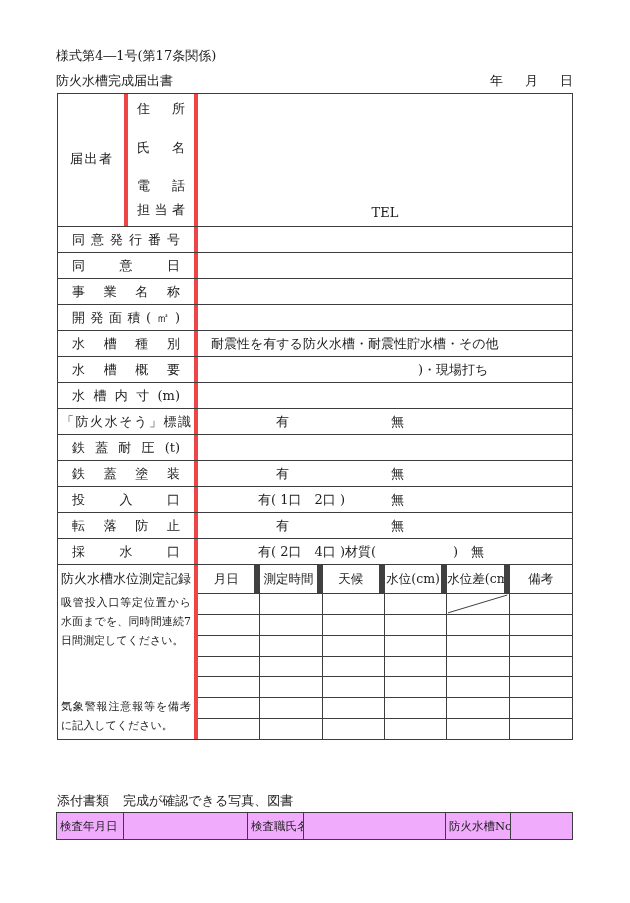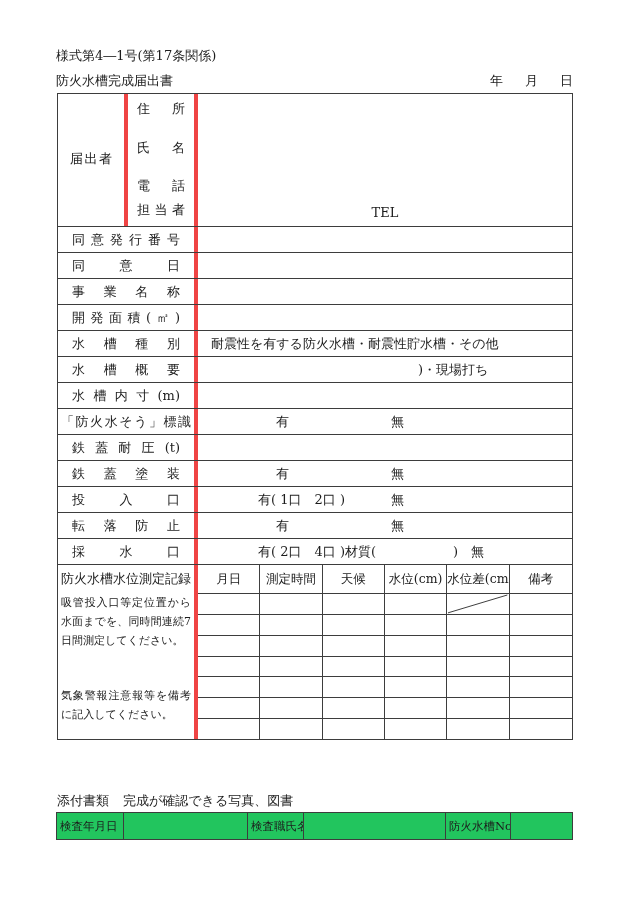--- a/index.html
+++ b/index.html
@@ -36,32 +36,32 @@
           line-height:18px;text-align:justify;text-align-last:justify;white-space:nowrap;}
   .f-addr{top:6px;} .f-name{top:45px;} .f-phone{top:83px;} .f-contact{top:107px;}
   .tel{position:absolute;top:110px;left:0;width:100%;text-align:center;line-height:18px;}
 
   .vtext{position:absolute;top:0;line-height:25px;white-space:nowrap;}
   .opt{position:absolute;top:0;line-height:25px;white-space:nowrap;}
 
   
   .mlabel{height:28px;line-height:28px;text-align:center;white-space:nowrap;}
   .mnote{font-size:11px;line-height:19px;padding:0 3px;text-align:justify;}
-  .n2{position:absolute;top:121px;left:0;width:100%;box-sizing:border-box;}
+  .n2{position:absolute;top:132px;left:0;width:100%;box-sizing:border-box;}
   .mgrid{display:grid;grid-template-columns:repeat(6,1fr);grid-template-rows:28px repeat(7,1fr);}
-  .mh{box-sizing:border-box;border-right:1px solid #404040;text-align:center;line-height:27px;font-size:12.5px;white-space:nowrap;overflow:hidden;}
+  .mh{box-sizing:border-box;border-right:6px solid #404040;text-align:center;line-height:27px;font-size:12.5px;white-space:nowrap;overflow:hidden;}
   .mc{box-sizing:border-box;border-right:1px solid #3d3d3d;border-top:1px solid #3d3d3d;position:relative;}
   .mh.last,.mc.last{border-right:none;}
   .mc svg{position:absolute;left:0;top:0;width:100%;height:100%;display:block;}
 
   
   .attach-line{position:absolute;left:57px;top:792px;white-space:nowrap;}
   .attach-line .val{margin-left:14px;}
   .bottom-table{position:absolute;left:56px;top:812px;width:517px;height:28px;
-                border:1px solid #3d3d3d;box-sizing:border-box;display:flex;background:#22c55e;}
+                border:1px solid #3d3d3d;box-sizing:border-box;display:flex;background:#f0abfc;}
   .bcell{box-sizing:border-box;border-right:1px solid #3d3d3d;line-height:26px;padding-left:3px;
          font-size:11.5px;white-space:nowrap;overflow:hidden;}
   .b1{width:67px;} .b2{width:124px;} .b3{width:56px;} .b4{width:142px;} .b5{width:65px;}
   .b6{flex:1;border-right:none;}
 </style>
 </head>
 <body>
 
 <div class="page">
 

